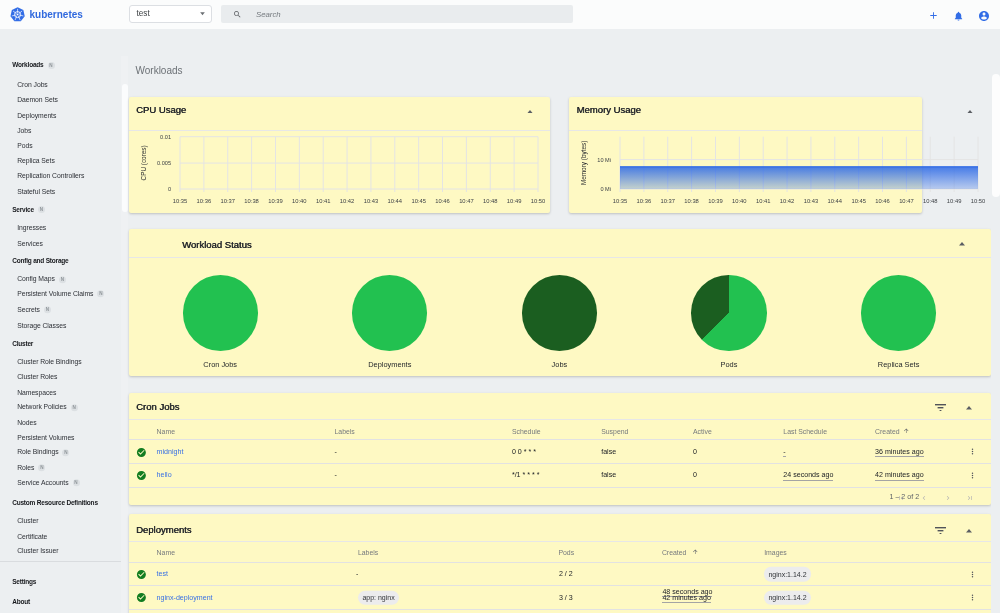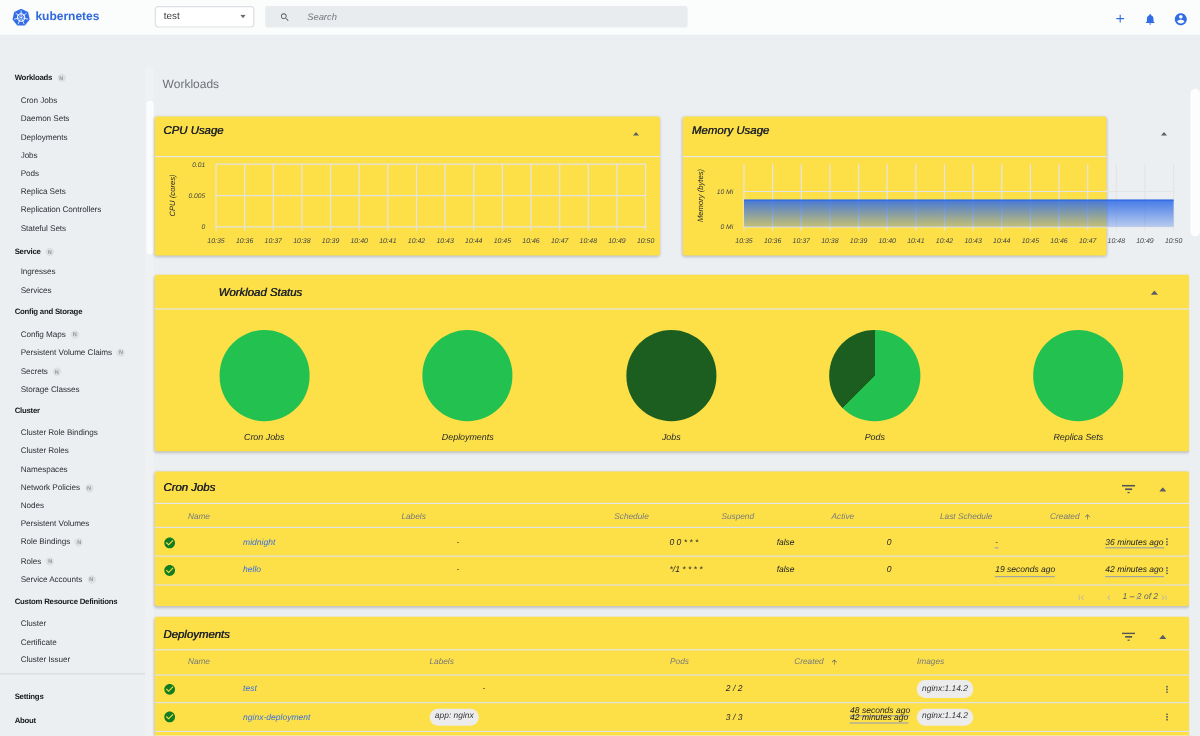--- a/index.html
+++ b/index.html
@@ -1,28 +1,28 @@
 <!DOCTYPE html>
 <html><head><meta charset="utf-8"><title>Kubernetes Dashboard</title>
 <style>
 *{margin:0;padding:0;box-sizing:border-box;}
 html,body{width:1000px;height:613px;overflow:hidden;}
 body{font-family:"Liberation Sans",sans-serif;background:#eceff1;}
 #root{position:relative;width:1000px;height:613px;overflow:hidden;}
 .abs{position:absolute;}
 #topbar{position:absolute;left:0;top:0;width:1000px;height:28.5px;background:#fbfcfc;}
 #bluebar{position:absolute;left:0;top:28.5px;width:1000px;height:27px;background:#326de6;}
-.card{position:absolute;background:#fde047;border-radius:2px;box-shadow:0 1px 2.5px rgba(0,0,0,0.2);font-style:italic;}
+.card{position:absolute;background:#fef9c3;border-radius:2px;box-shadow:0 1px 2.5px rgba(0,0,0,0.2);}
 .ctitle{position:absolute;left:7.5px;font-size:9.5px;color:#212429;text-shadow:0.4px 0 0 #212429;white-space:nowrap;}
 .hdiv{position:absolute;left:0;width:100%;height:1px;background:#e7e7e7;}
 .sideitem{position:absolute;font-size:6.8px;letter-spacing:-0.05px;color:#2d3036;white-space:nowrap;transform:translateY(-50%);}
 .sidehead{font-weight:bold;font-size:6.5px;letter-spacing:-0.2px;color:#17191d;}
 .badge{display:inline-block;width:7px;height:7px;border-radius:50%;background:#dce0e3;color:#8f959a;font-size:4.6px;line-height:7px;text-align:center;vertical-align:middle;margin-left:4px;font-weight:bold;letter-spacing:0;}
 .th{position:absolute;font-size:6.9px;color:#75797d;white-space:nowrap;transform:translateY(-50%);}
-.td{position:absolute;font-size:7.1px;color:#202327;white-space:nowrap;transform:translateY(-50%);margin-left:46px;}
+.td{position:absolute;font-size:7.1px;color:#202327;white-space:nowrap;transform:translateY(-50%);}
 .lnk{color:#3870e4;}
 .ul{border-bottom:1px solid #a4a4a4;padding-bottom:0.5px;}
 .chip{position:absolute;transform:translateY(-50%);background:#ececed;border-radius:7px;font-size:7px;color:#313438;padding:3.8px 4.5px;white-space:nowrap;}
 svg{display:block;}
 .donutlabel{position:absolute;font-size:7.4px;color:#24272b;text-align:center;transform:translate(-50%,-50%);white-space:nowrap;}
 </style></head>
 <body>
 <div id="root">
 
 <div id="topbar">
@@ -258,21 +258,21 @@
       </svg>
 <div class="hdiv" style="top:69.7px;background:#e2e2e2;"></div>
 <svg class="abs" style="left:7.1px;top:76.6px" width="10.8" height="10.8" viewBox="0 0 24 24">
         <path fill="#127d21" d="M12 2C6.48 2 2 6.48 2 12s4.48 10 10 10 10-4.48 10-10S17.52 2 12 2zm-2 15l-5-5 1.41-1.41L10 14.17l7.59-7.59L19 8l-9 9z"></path>
       </svg>
 <div class="td lnk" style="left:28.1px;top:82px;">hello</div>
 <div class="td" style="left:206.0px;top:82px;">-</div>
 <div class="td" style="left:383.4px;top:82px;">*/1 * * * *</div>
 <div class="td" style="left:472.7px;top:82px;">false</div>
 <div class="td" style="left:564.5px;top:82px;">0</div>
-<div class="td" style="left:654.8px;top:82px;"><span class="ul">19 seconds ago</span></div>
+<div class="td" style="left:654.8px;top:82px;"><span class="ul">24 seconds ago</span></div>
 <div class="td" style="left:746.6px;top:82px;"><span class="ul">42 minutes ago</span></div>
 <svg class="abs" style="left:839px;top:77.5px" width="9" height="9" viewBox="0 0 24 24">
         <path fill="#515459" d="M12 8c1.1 0 2-.9 2-2s-.9-2-2-2-2 .9-2 2 .9 2 2 2zm0 2c-1.1 0-2 .9-2 2s.9 2 2 2 2-.9 2-2-.9-2-2-2zm0 6c-1.1 0-2 .9-2 2s.9 2 2 2 2-.9 2-2-.9-2-2-2z"></path>
       </svg>
 <div class="hdiv" style="top:93.7px;background:#e2e2e2;"></div>
 <div class="td" style="left:761px;top:104px;color:#5a5f64;">1 – 2 of 2</div>
 <svg class="abs" style="left:768px;top:101.0px" width="8" height="8" viewBox="0 0 24 24">
         <path fill="#b4b4b4" d="M18.41 16.59L13.82 12l4.59-4.59L17 6l-6 6 6 6zM6 6h2v12H6z"></path>
       </svg>
 <svg class="abs" style="left:791.5px;top:101.0px" width="8" height="8" viewBox="0 0 24 24">

